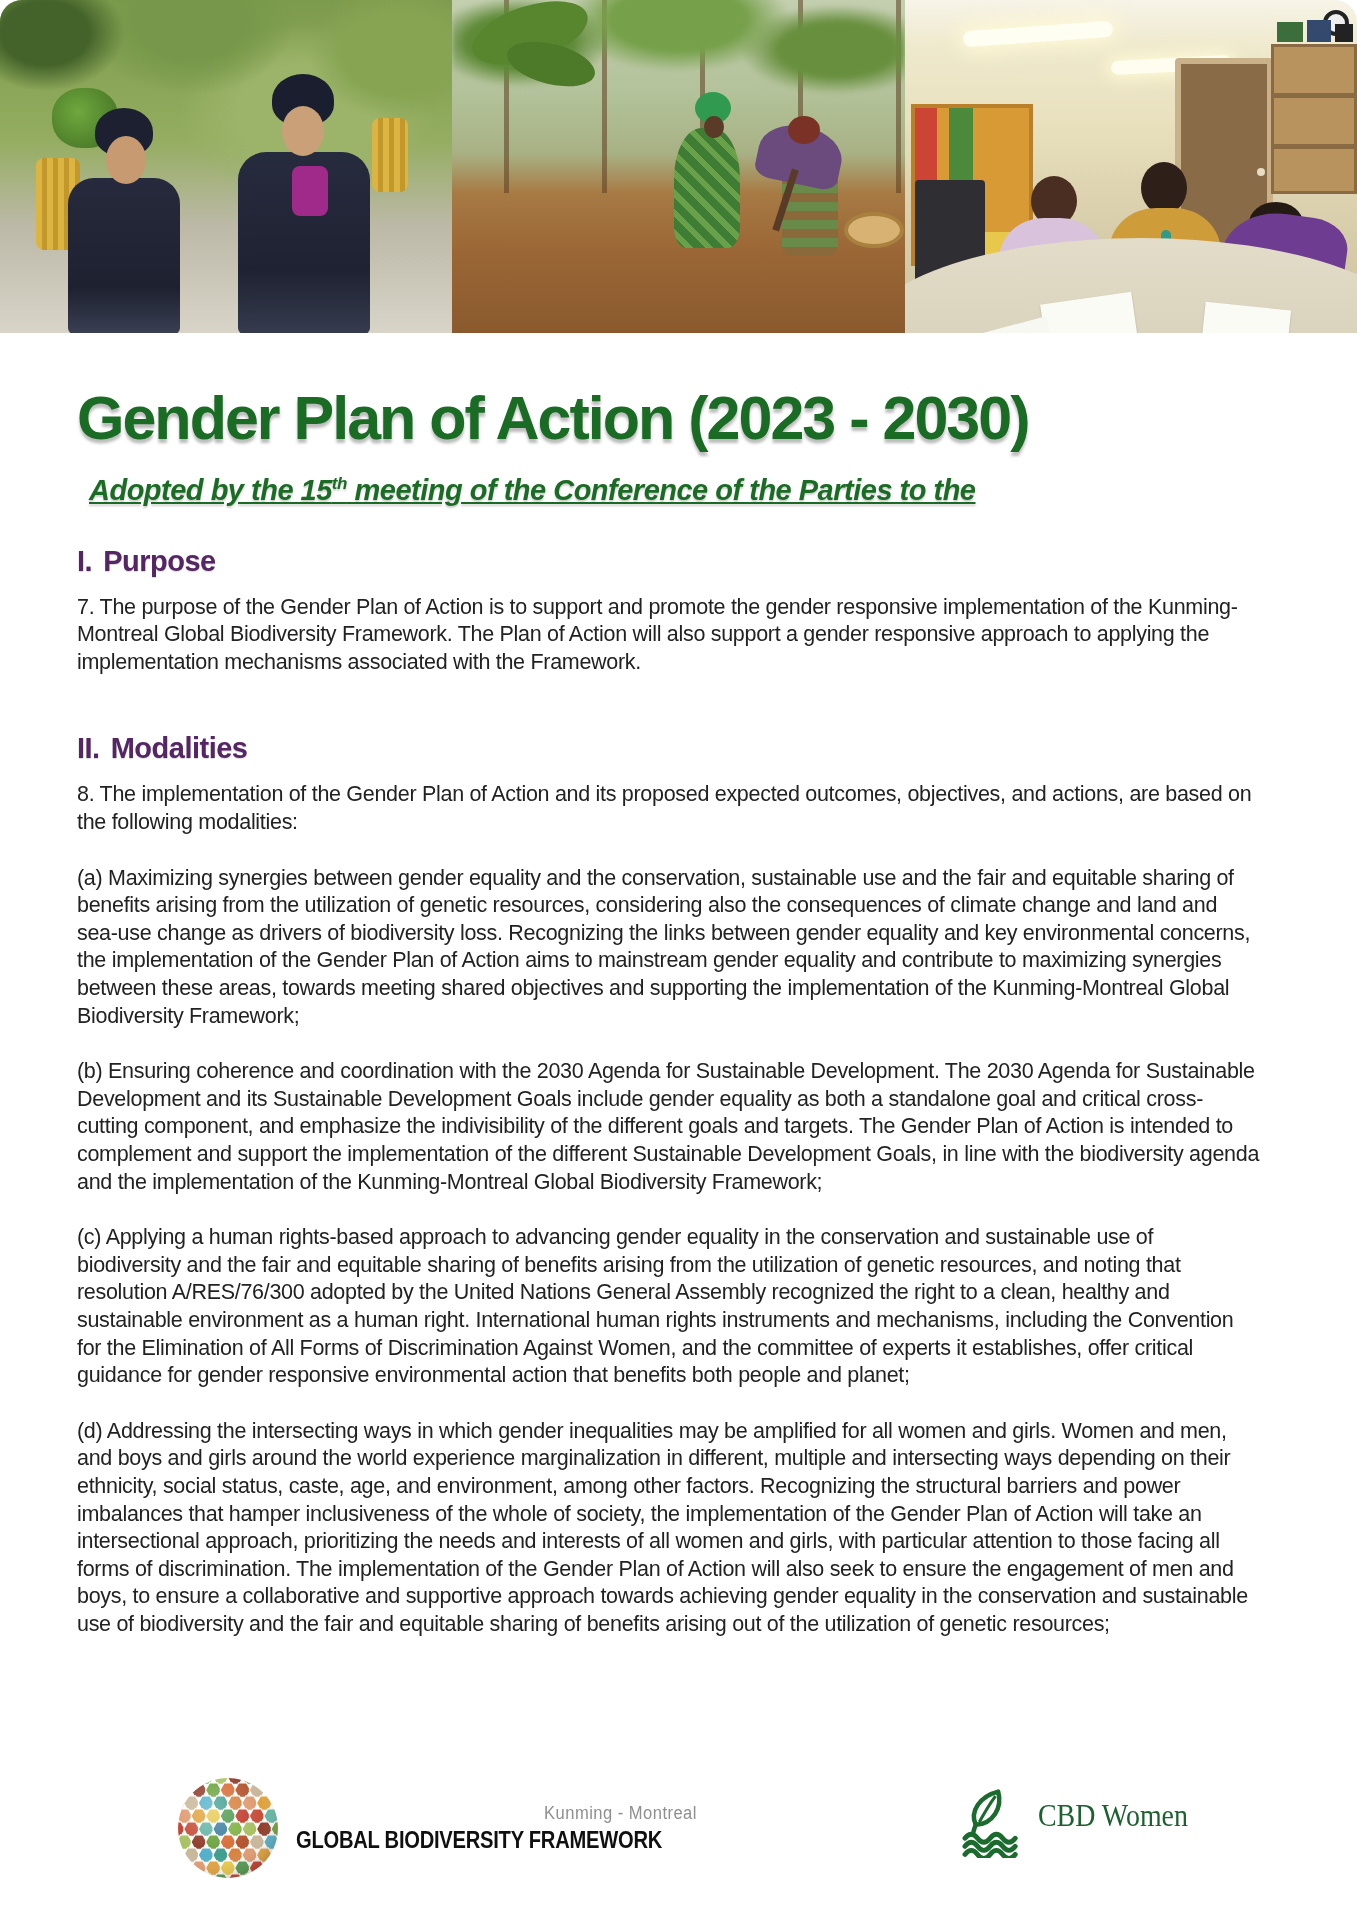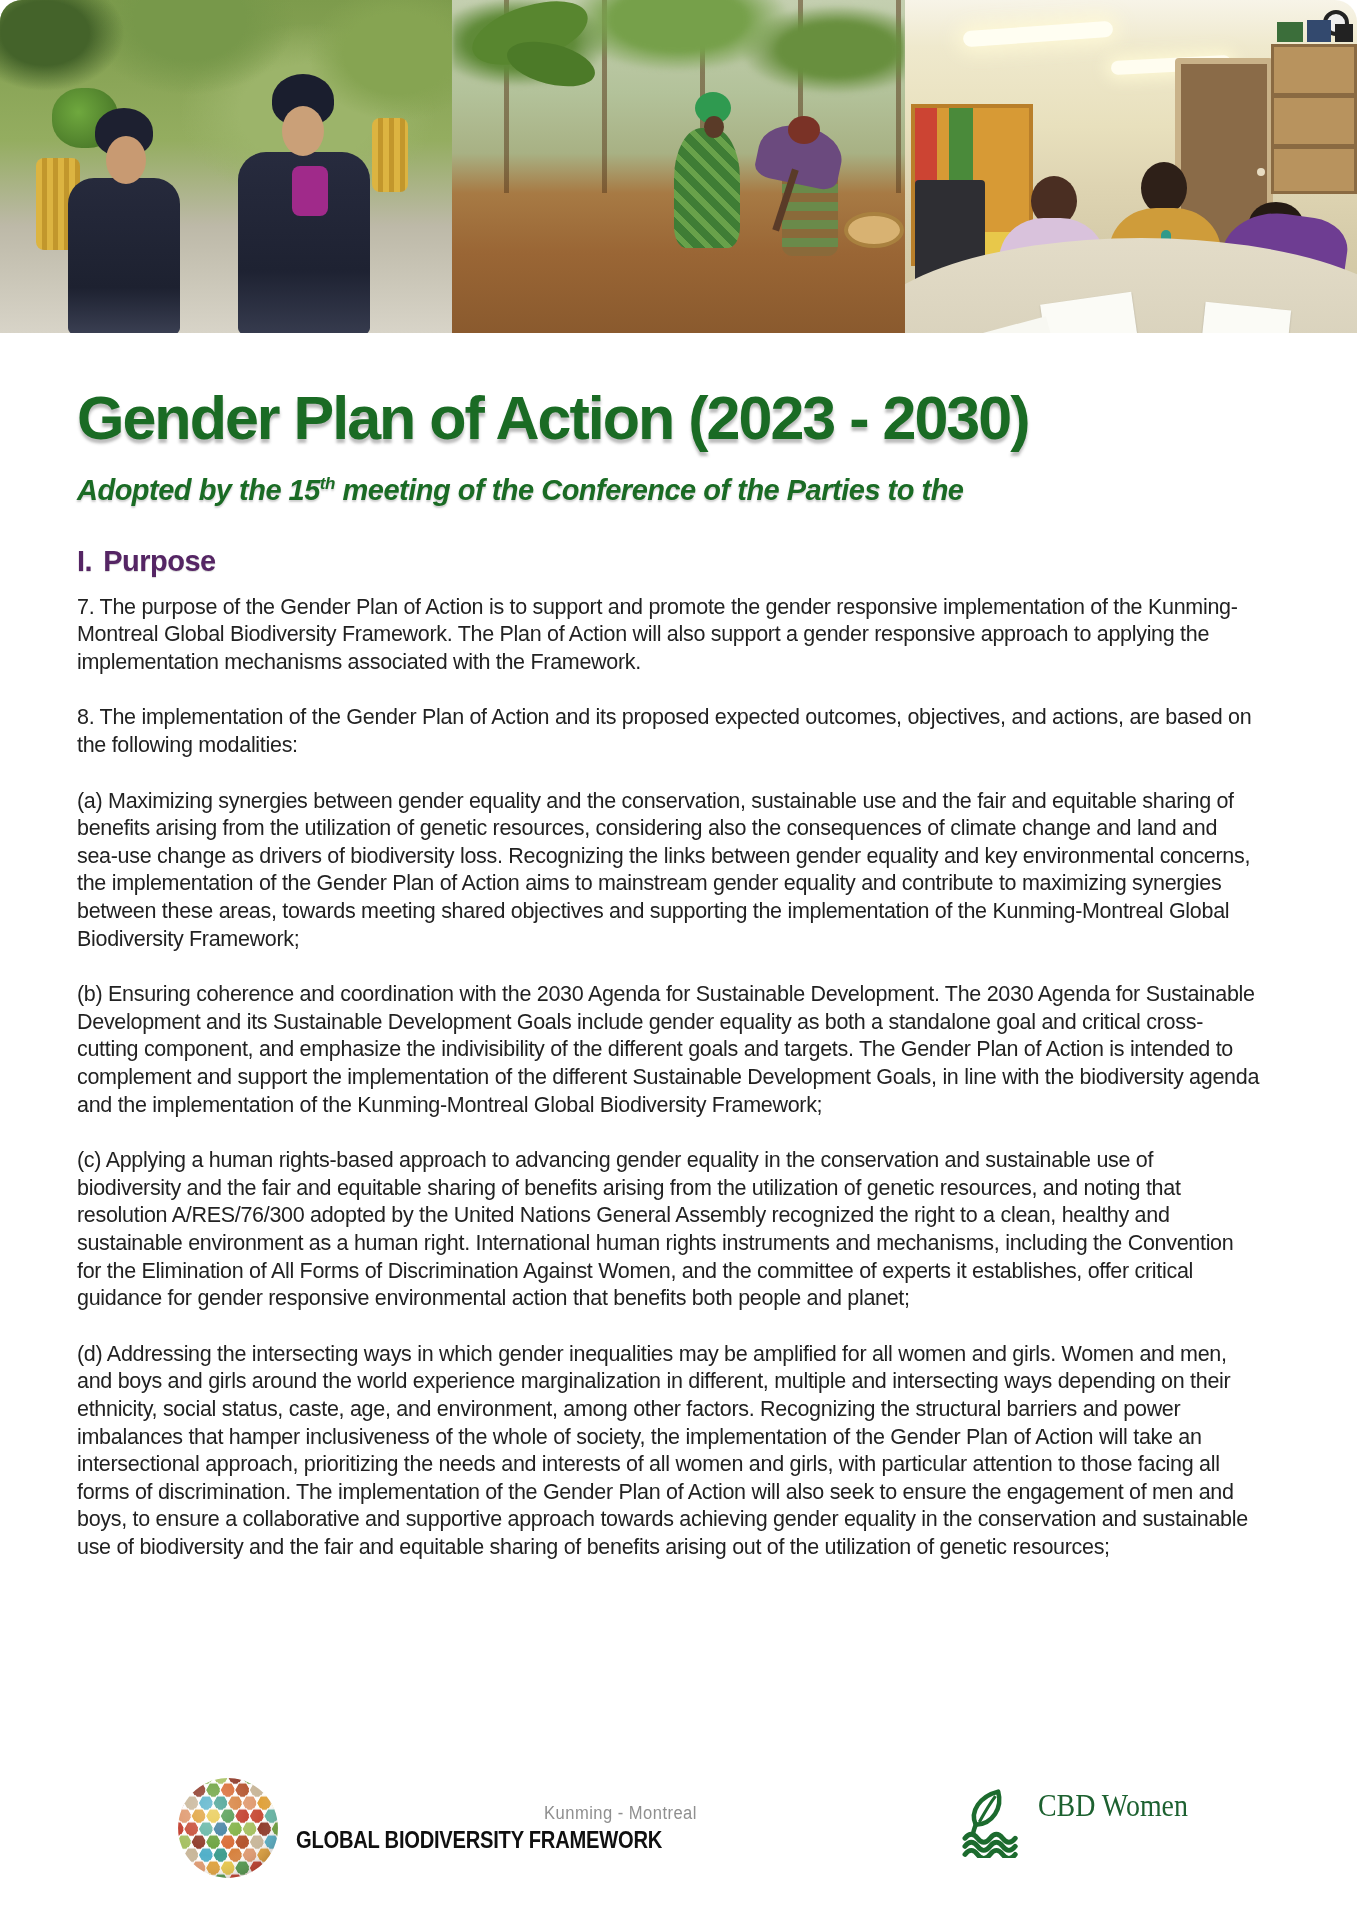--- a/index.html
+++ b/index.html
@@ -105,22 +105,22 @@
   .p3 .pap2{left:298px;top:306px;width:86px;height:46px;background:#fbfbf6;transform:rotate(6deg);box-shadow:0 1px 2px rgba(0,0,0,.2);}
   .p3 .pap3{left:66px;top:326px;width:82px;height:44px;background:#f8f8f2;transform:rotate(-15deg);}
 
   
   .content{padding:24px 95px 0 77px;}
   .title{
     margin:26px 0 12px;font-size:61px;font-weight:bold;letter-spacing:-2px;
     color:var(--green);text-shadow:0 4px 3px rgba(80,80,80,.38);
   }
   .subtitle{
-    margin:0 0 36px;font-size:29px;line-height:38px;font-weight:bold;font-style:italic;
-    color:var(--green);letter-spacing:-0.5px;text-shadow:0 2px 2px rgba(90,90,90,.3);
+    margin:0 12px 36px;font-size:29px;line-height:38px;font-weight:bold;font-style:italic;
+    color:var(--green);letter-spacing:-0.5px;text-shadow:0 2px 2px rgba(90,90,90,.3);text-decoration:underline;
   }
   .subtitle sup{font-size:17px;}
   .section-heading{
     margin:56px 0 16px;font-size:29px;font-weight:bold;letter-spacing:-0.5px;
     color:var(--purple);text-shadow:0 1px 1px rgba(90,90,90,.25);
   }
   .section-heading .numeral{margin-right:11px;}
   .section-heading.first{margin-top:6px;}
   .para{
     margin:0 0 28px;font-size:21.5px;line-height:27.6px;color:var(--body);
@@ -128,21 +128,21 @@
   }
   
   .footer{position:absolute;left:0;top:1756px;width:100%;height:164px;}
   .gbf{position:absolute;left:176px;top:20px;display:flex;align-items:center;}
   .gbf svg{display:block;}
   .gbf-text{margin-left:16px;text-align:right;}
   .gbf-line1{font-size:18px;color:#8f8f8f;letter-spacing:.5px;
     transform:scaleX(.92);transform-origin:left center;}
   .gbf-line2{font-size:24px;font-weight:bold;color:#101010;letter-spacing:-.3px;
     transform:scaleX(.84);transform-origin:left center;margin-top:2px;white-space:nowrap;}
-  .cbdw{position:absolute;left:962px;top:32px;display:flex;align-items:flex-start;}
+  .cbdw{position:absolute;left:962px;top:32px;display:flex;align-items:center;}
   .cbdw-label{
     font-family:"Liberation Serif","DejaVu Serif",serif;font-size:31px;color:#1d6130;
     margin-left:18px;padding-bottom:14px;transform:scaleX(.9);transform-origin:left bottom;white-space:nowrap;
   }
 </style>
 </head>
 <body>
 
 <div class="page">
 
@@ -202,20 +202,21 @@
   </div>
 
   <div class="content">
     <h1 class="title">Gender Plan of Action (2023 - 2030)</h1>
 
     <p class="subtitle"><span>Adopted by the 15</span><sup>th</sup><span> meeting of the Conference of the Parties to the</span><br></p>
 
     <h2 class="section-heading first"><span class="numeral">I.</span><span>Purpose</span></h2>
     <p class="para">7. The purpose of the Gender Plan of Action is to support and promote the gender responsive implementation of the Kunming-Montreal Global Biodiversity Framework. The Plan of Action will also support a gender responsive approach to applying the implementation mechanisms associated with the Framework.</p>
 
+    <h2 class="section-heading"><span class="numeral">II.</span><span>Modalities</span></h2>
     <p class="para">8. The implementation of the Gender Plan of Action and its proposed expected outcomes, objectives, and actions, are based on the following modalities:</p>
     <p class="para">(a) Maximizing synergies between gender equality and the conservation, sustainable use and the fair and equitable sharing of benefits arising from the utilization of genetic resources, considering also the consequences of climate change and land and sea-use change as drivers of biodiversity loss. Recognizing the links between gender equality and key environmental concerns, the implementation of the Gender Plan of Action aims to mainstream gender equality and contribute to maximizing synergies between these areas, towards meeting shared objectives and supporting the implementation of the Kunming-Montreal Global Biodiversity Framework;</p>
     <p class="para">(b) Ensuring coherence and coordination with the 2030 Agenda for Sustainable Development. The 2030 Agenda for Sustainable Development and its Sustainable Development Goals include gender equality as both a standalone goal and critical cross-cutting component, and emphasize the indivisibility of the different goals and targets. The Gender Plan of Action is intended to complement and support the implementation of the different Sustainable Development Goals, in line with the biodiversity agenda and the implementation of the Kunming-Montreal Global Biodiversity Framework;</p>
     <p class="para">(c) Applying a human rights-based approach to advancing gender equality in the conservation and sustainable use of biodiversity and the fair and equitable sharing of benefits arising from the utilization of genetic resources, and noting that resolution A/RES/76/300 adopted by the United Nations General Assembly recognized the right to a clean, healthy and sustainable environment as a human right. International human rights instruments and mechanisms, including the Convention for the Elimination of All Forms of Discrimination Against Women, and the committee of experts it establishes, offer critical guidance for gender responsive environmental action that benefits both people and planet;</p>
     <p class="para">(d) Addressing the intersecting ways in which gender inequalities may be amplified for all women and girls. Women and men, and boys and girls around the world experience marginalization in different, multiple and intersecting ways depending on their ethnicity, social status, caste, age, and environment, among other factors. Recognizing the structural barriers and power imbalances that hamper inclusiveness of the whole of society, the implementation of the Gender Plan of Action will take an intersectional approach, prioritizing the needs and interests of all women and girls, with particular attention to those facing all forms of discrimination. The implementation of the Gender Plan of Action will also seek to ensure the engagement of men and boys, to ensure a collaborative and supportive approach towards achieving gender equality in the conservation and sustainable use of biodiversity and the fair and equitable sharing of benefits arising out of the utilization of genetic resources;</p>
   </div>
 
   <div class="footer">
     <div class="gbf">
       <svg id="gbf-mosaic" width="104" height="104" viewBox="0 0 100 100">

